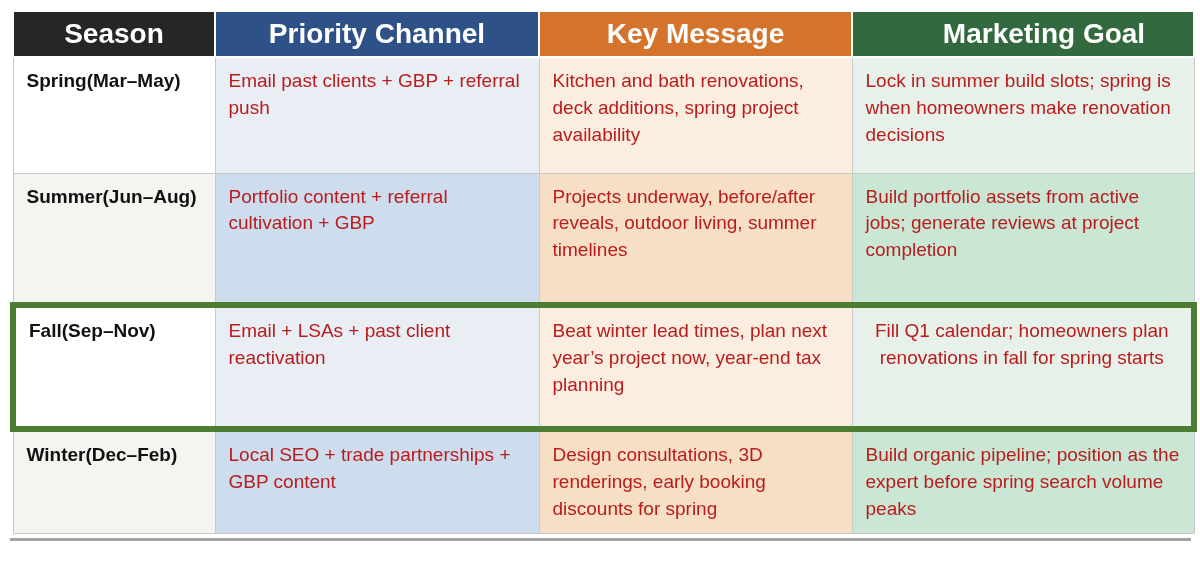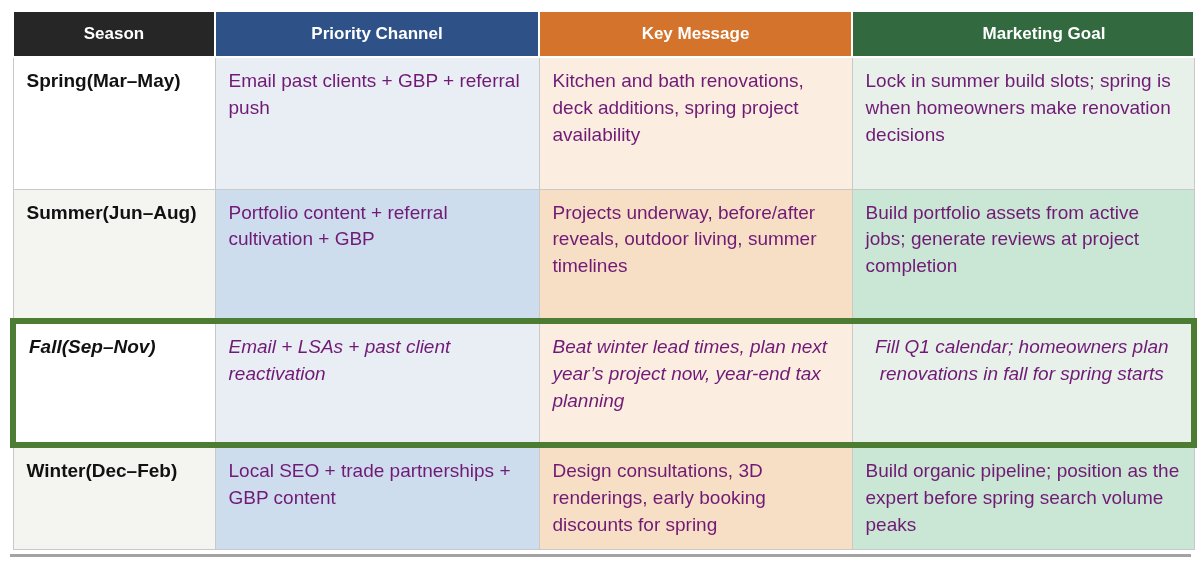--- a/index.html
+++ b/index.html
@@ -19,61 +19,61 @@
     border-collapse: collapse;
     width: 1181px;
     table-layout: fixed;
   }
   col.c-season   { width: 202px; }
   col.c-priority { width: 324px; }
   col.c-key      { width: 313px; }
   col.c-marketing{ width: 342px; }
 
   th {
-    font-size: 17px;
+    font-size: 28px;
     font-weight: bold;
     color: #ffffff;
     text-align: center;
     vertical-align: middle;
     height: 44px;
     padding: 0 6px;
     border: 2px solid #ffffff;
   }
   th.col-season    { background: #262626; }
   th.col-priority  { background: #2e5287; }
   th.col-key       { background: #d4732c; }
   th.col-marketing { background: #32693f; padding-left: 48px; }
 
   td {
     border: 1px solid #c9c9c9;
     vertical-align: top;
     padding: 10px 13px;
     font-size: 19px;
     line-height: 1.42;
-    color: #701a75;
+    color: #b91c1c;
     overflow-wrap: break-word;
     word-break: break-word;
   }
   td.season {
     font-weight: bold;
     color: #111111;
     background: #ffffff;
   }
   td.priority  { background: #e9eef5; }
   td.key       { background: #fbeee1; margin-left: 20px; }
   td.marketing { background: #e7f1ea; margin-top: 41px; }
 
   tr.alt td.season    { background: #f4f4f1; margin-top: 48px; }
   tr.alt td.priority  { background: #cdddee; }
   tr.alt td.key       { background: #f7dfc6; }
   tr.alt td.marketing { background: #c9e7d4; }
 
-  tr.r0 { height: 132px; }
+  tr.r0 { height: 116px; }
   tr.r1 { height: 132px; }
-  tr.r2 { height: 124px; font-style: italic; }
+  tr.r2 { height: 124px; }
   tr.r3 { height: 102px; }
 
   tr.highlighted td {
     border-top: 6px solid #4d7c33;
     border-bottom: 6px solid #4d7c33;
   }
   tr.highlighted td:first-child { border-left: 6px solid #4d7c33; }
   tr.highlighted td:last-child  { border-right: 6px solid #4d7c33; text-align: center; }
 
   .bottom-rule {

